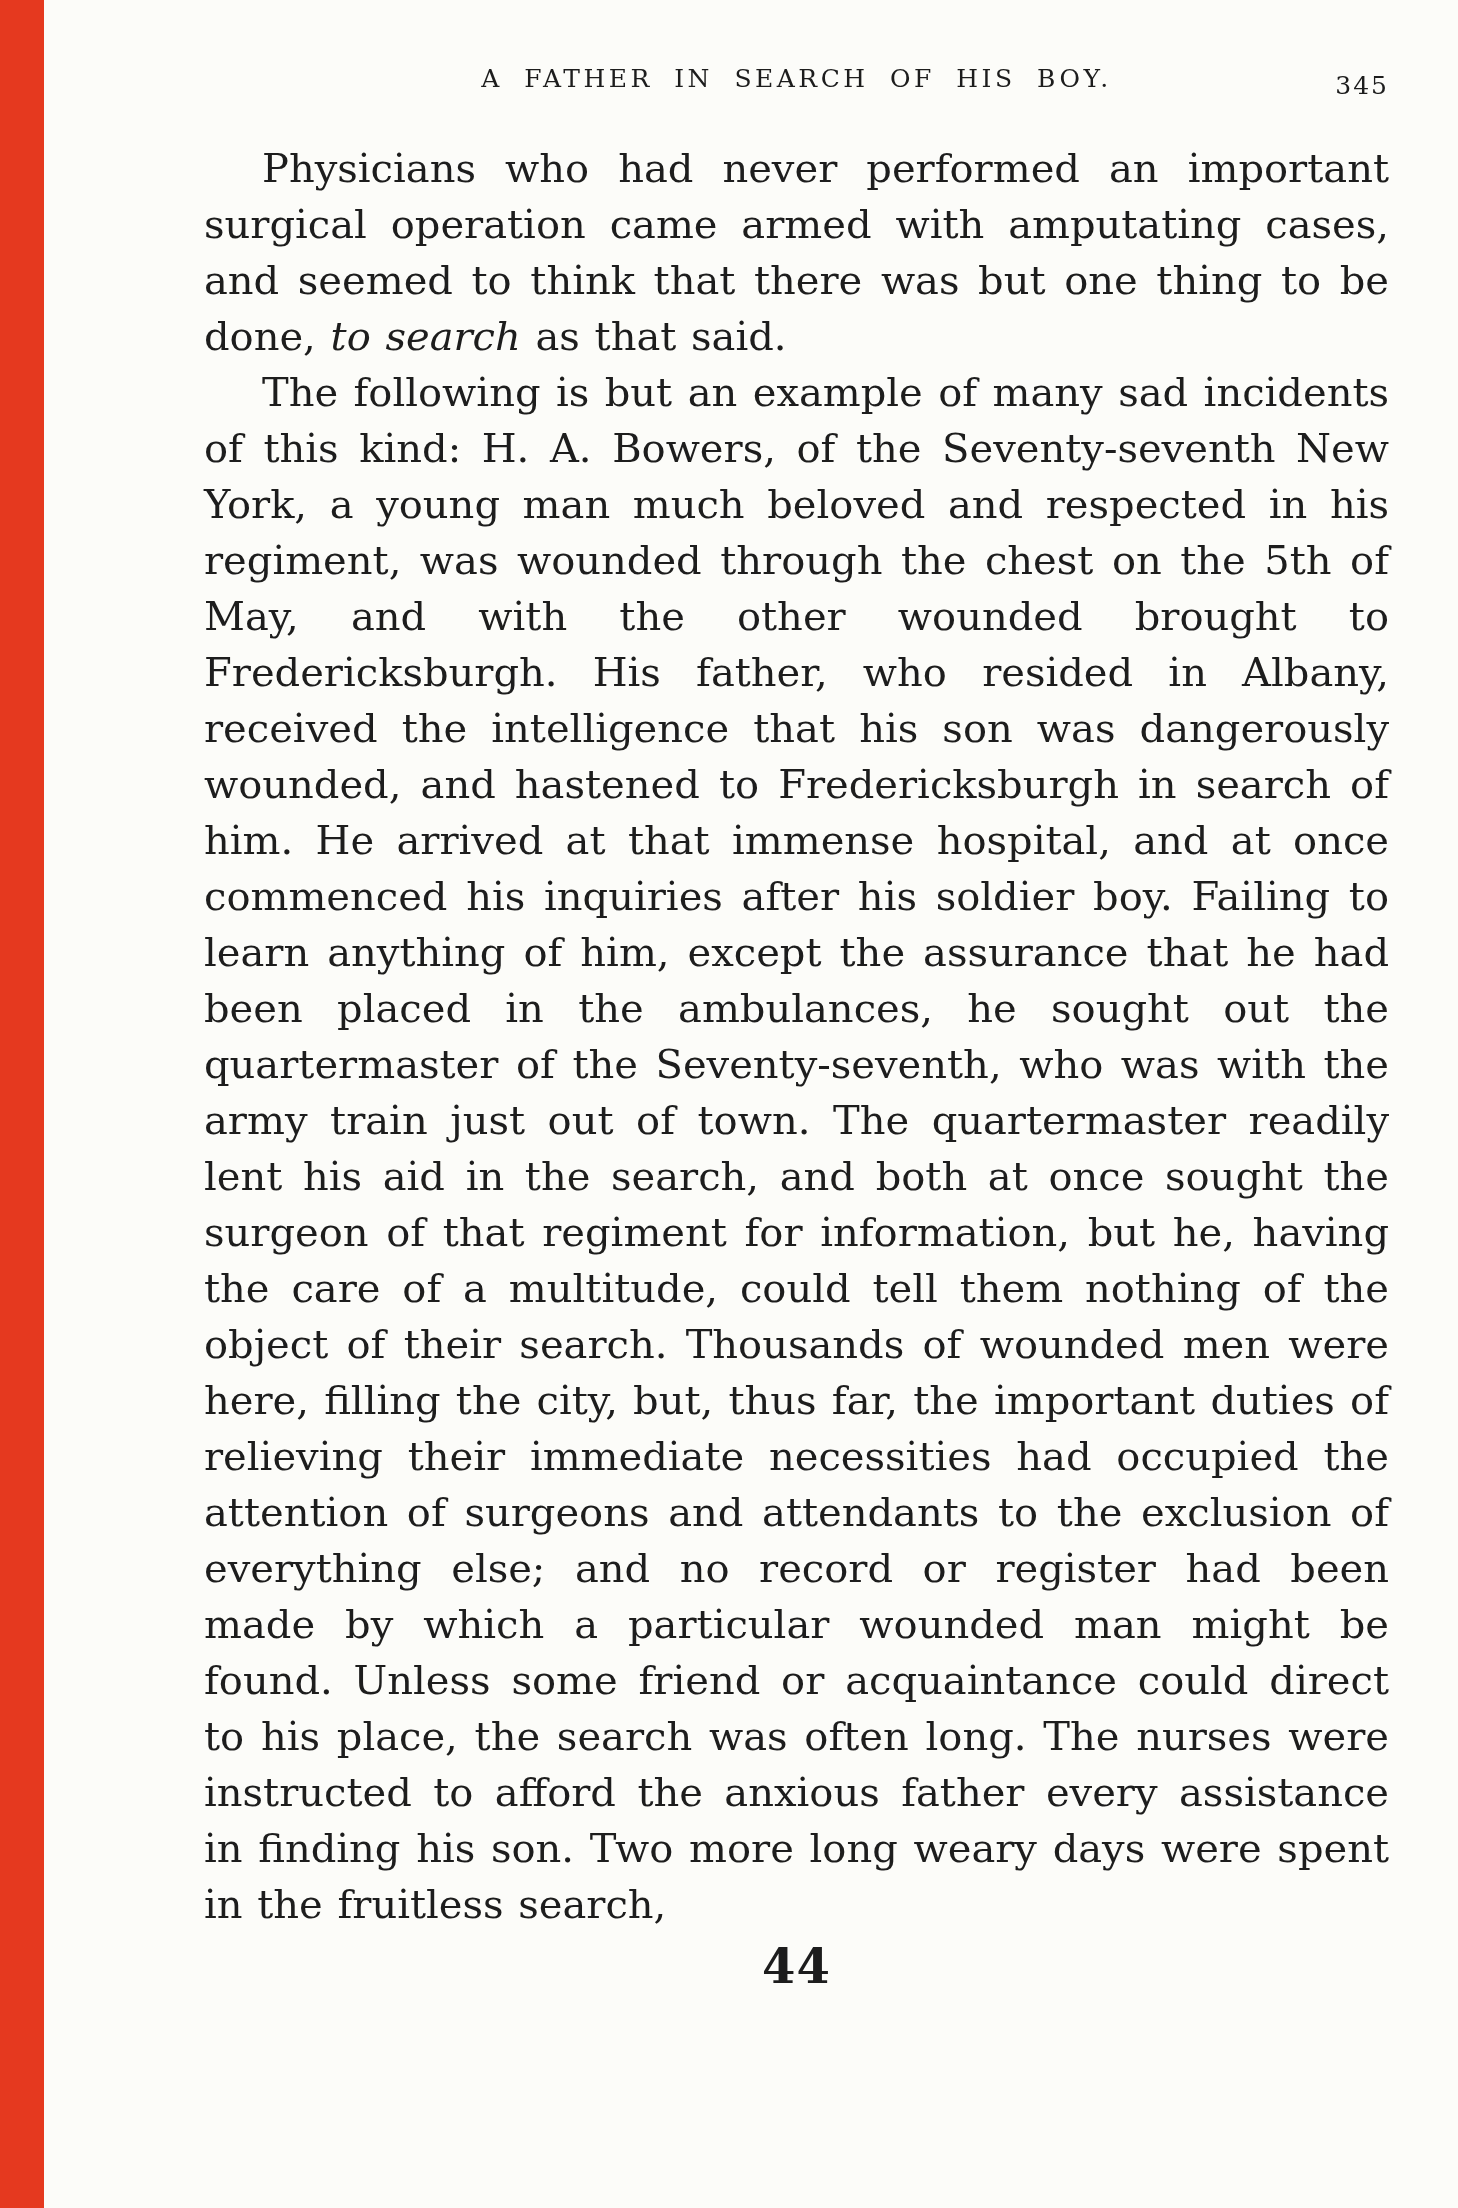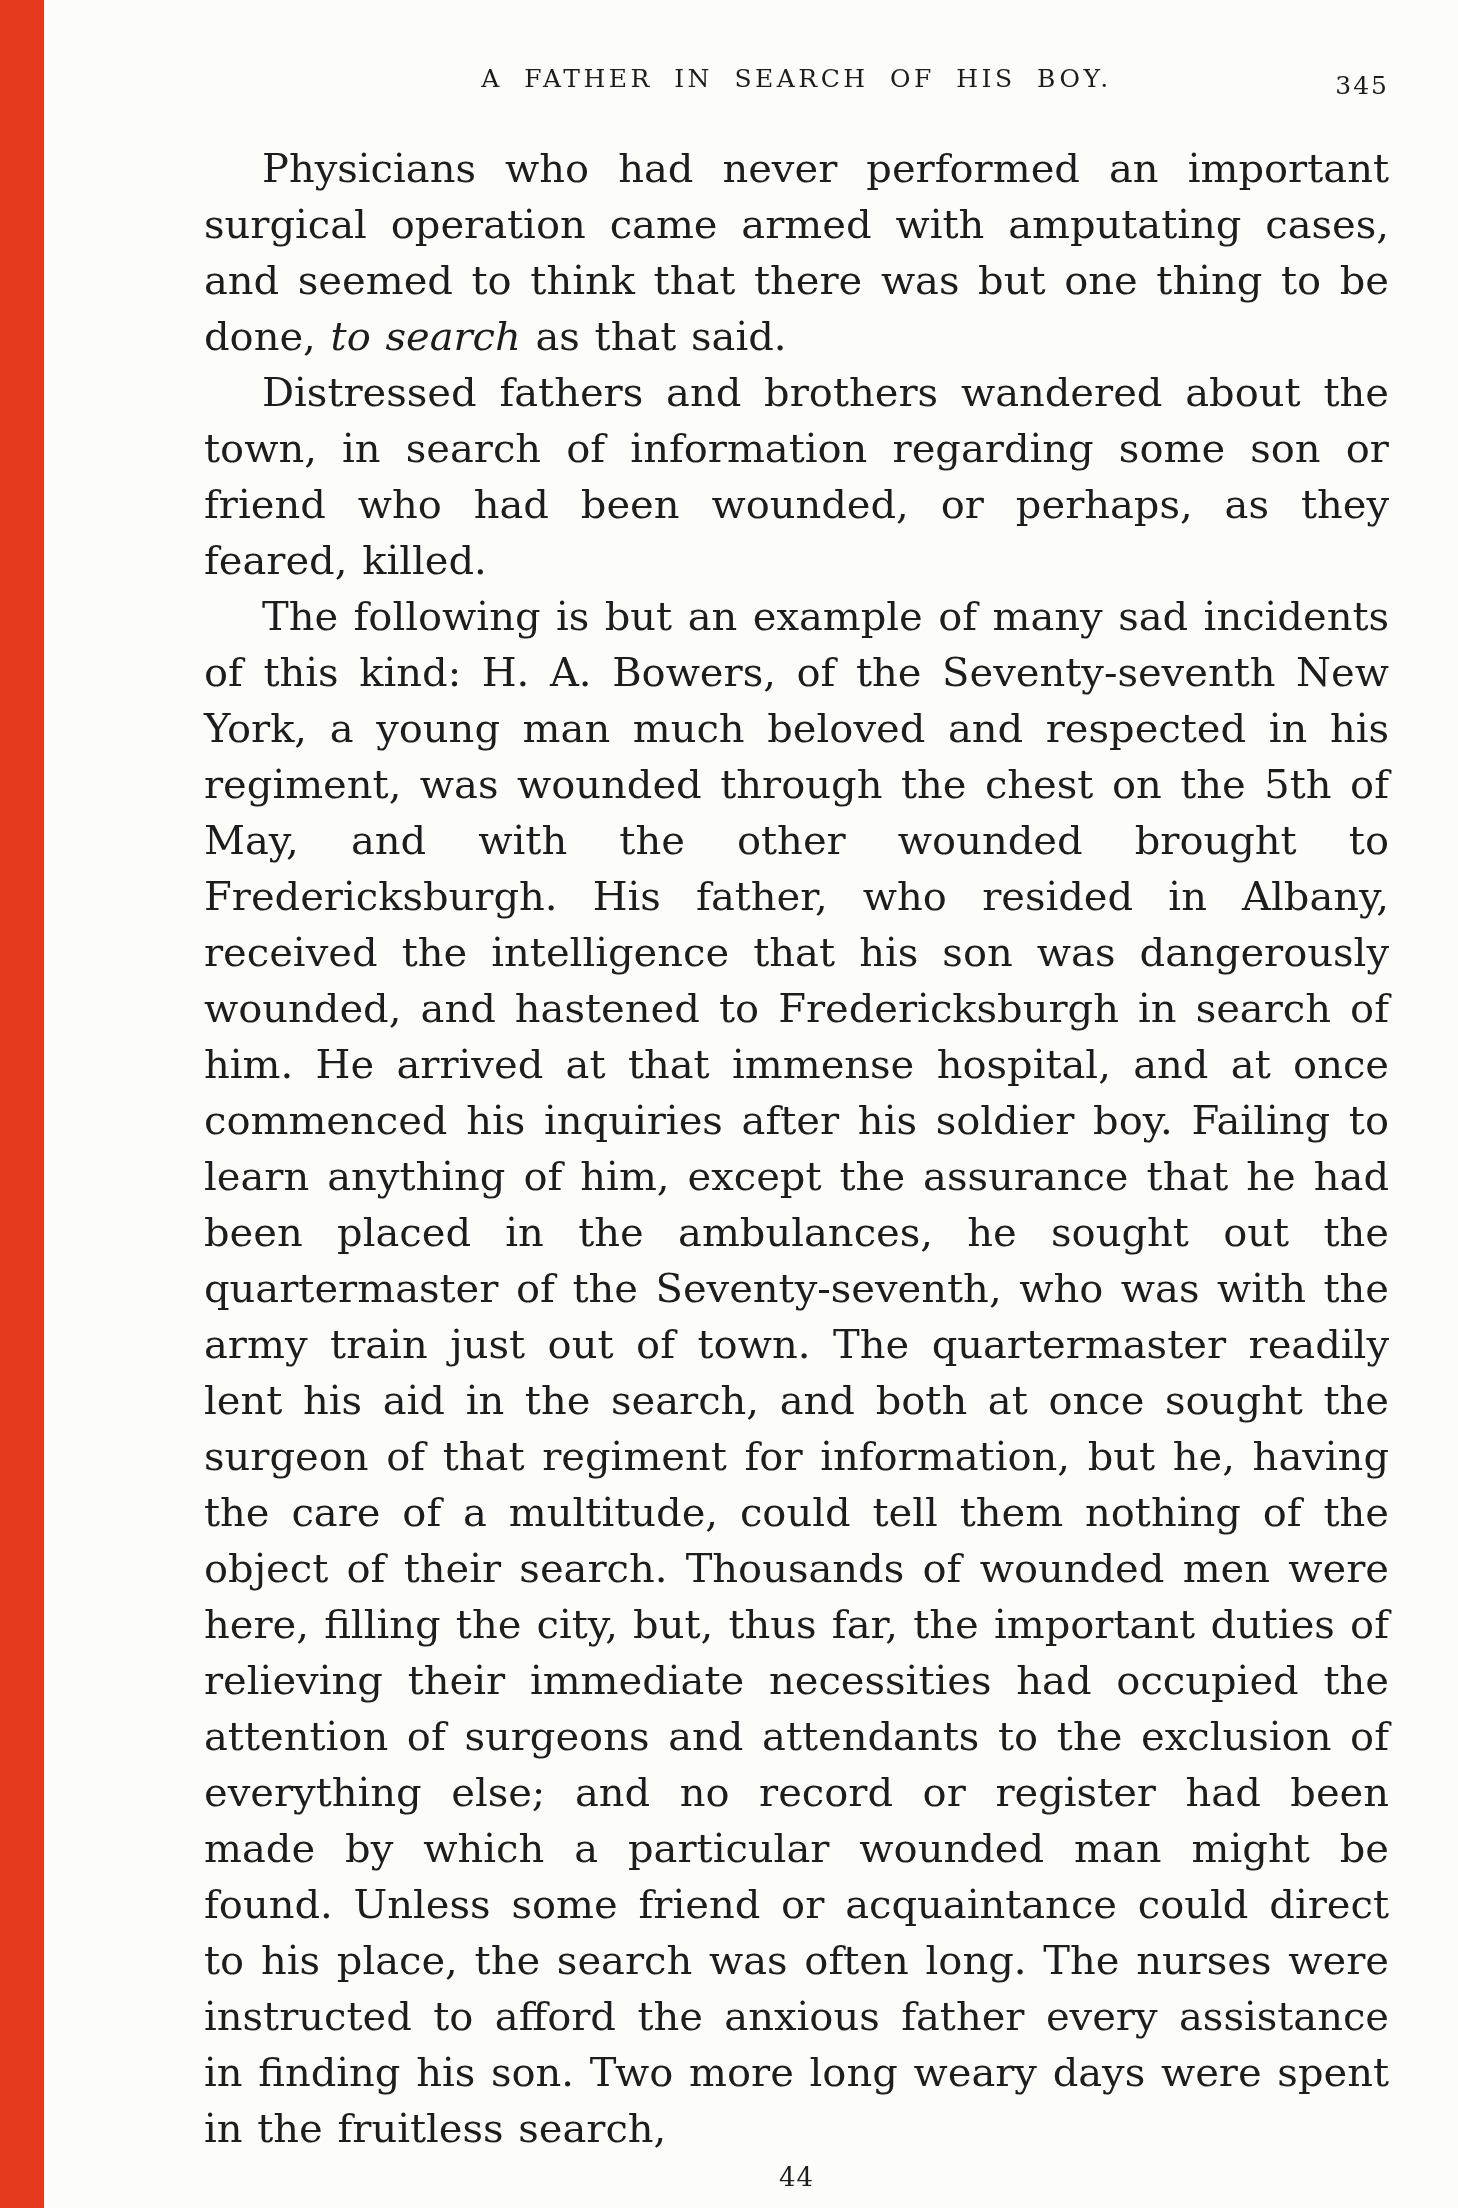--- a/index.html
+++ b/index.html
@@ -55,39 +55,39 @@
   .body-text p {
     margin: 0;
     text-indent: 58px;
   }
   .seg-italic {
     font-style: italic;
   }
   .page-footer {
     margin-top: 6px;
     text-align: center;
-    font-size: 26px;
+    font-size: 48px;
     letter-spacing: 1px;
+    font-weight: bold;
   }
 </style>
 </head>
 <body>
 
 <div class="scan-stripe"></div>
 
 <div class="page-content">
 
   <div class="running-head">
     <span class="head-title">A FATHER IN SEARCH OF HIS BOY.</span>
     <span class="head-page-num">345</span>
   </div>
 
   <div class="body-text">
       <p><span class="seg-normal">Physicians who had never performed an important surgical operation came armed with amputating cases, and seemed to think that there was but one thing to be done, </span><span class="seg-italic">to search</span><span class="seg-normal"> as that said.</span></p>
-      <p><span class="seg-normal">Distressed fathers and brothers wandered about the town, in search of information regarding some son or friend who had been wounded, or perhaps, as they feared, killed.</span></p>
       <p><span class="seg-normal">The following is but an example of many sad incidents of this kind: H. A. Bowers, of the Seventy-seventh New York, a young man much beloved and respected in his regiment, was wounded through the chest on the 5th of May, and with the other wounded brought to Fredericksburgh.  His father, who resided in Albany, received the intelligence that his son was dangerously wounded, and hastened to Fredericksburgh in search of him.  He arrived at that immense hospital, and at once commenced his inquiries after his soldier boy.  Failing to learn anything of him, except the assurance that he had been placed in the ambulances, he sought out the quartermaster of the Seventy-seventh, who was with the army train just out of town.  The quartermaster readily lent his aid in the search, and both at once sought the surgeon of that regiment for information, but he, having the care of a multitude, could tell them nothing of the object of their search.  Thousands of wounded men were here, filling the city, but, thus far, the important duties of relieving their immediate necessities had occupied the attention of surgeons and attendants to the exclusion of everything else; and no record or register had been made by which a particular wounded man might be found.  Unless some friend or acquaintance could direct to his place, the search was often long.  The nurses were instructed to afford the anxious father every assistance in finding his son.  Two more long weary days were spent in the fruitless search,</span></p>
     </div>
 
   <div class="page-footer">
     <span>44</span>
   </div>
 
 </div>
 
 </body></html>

